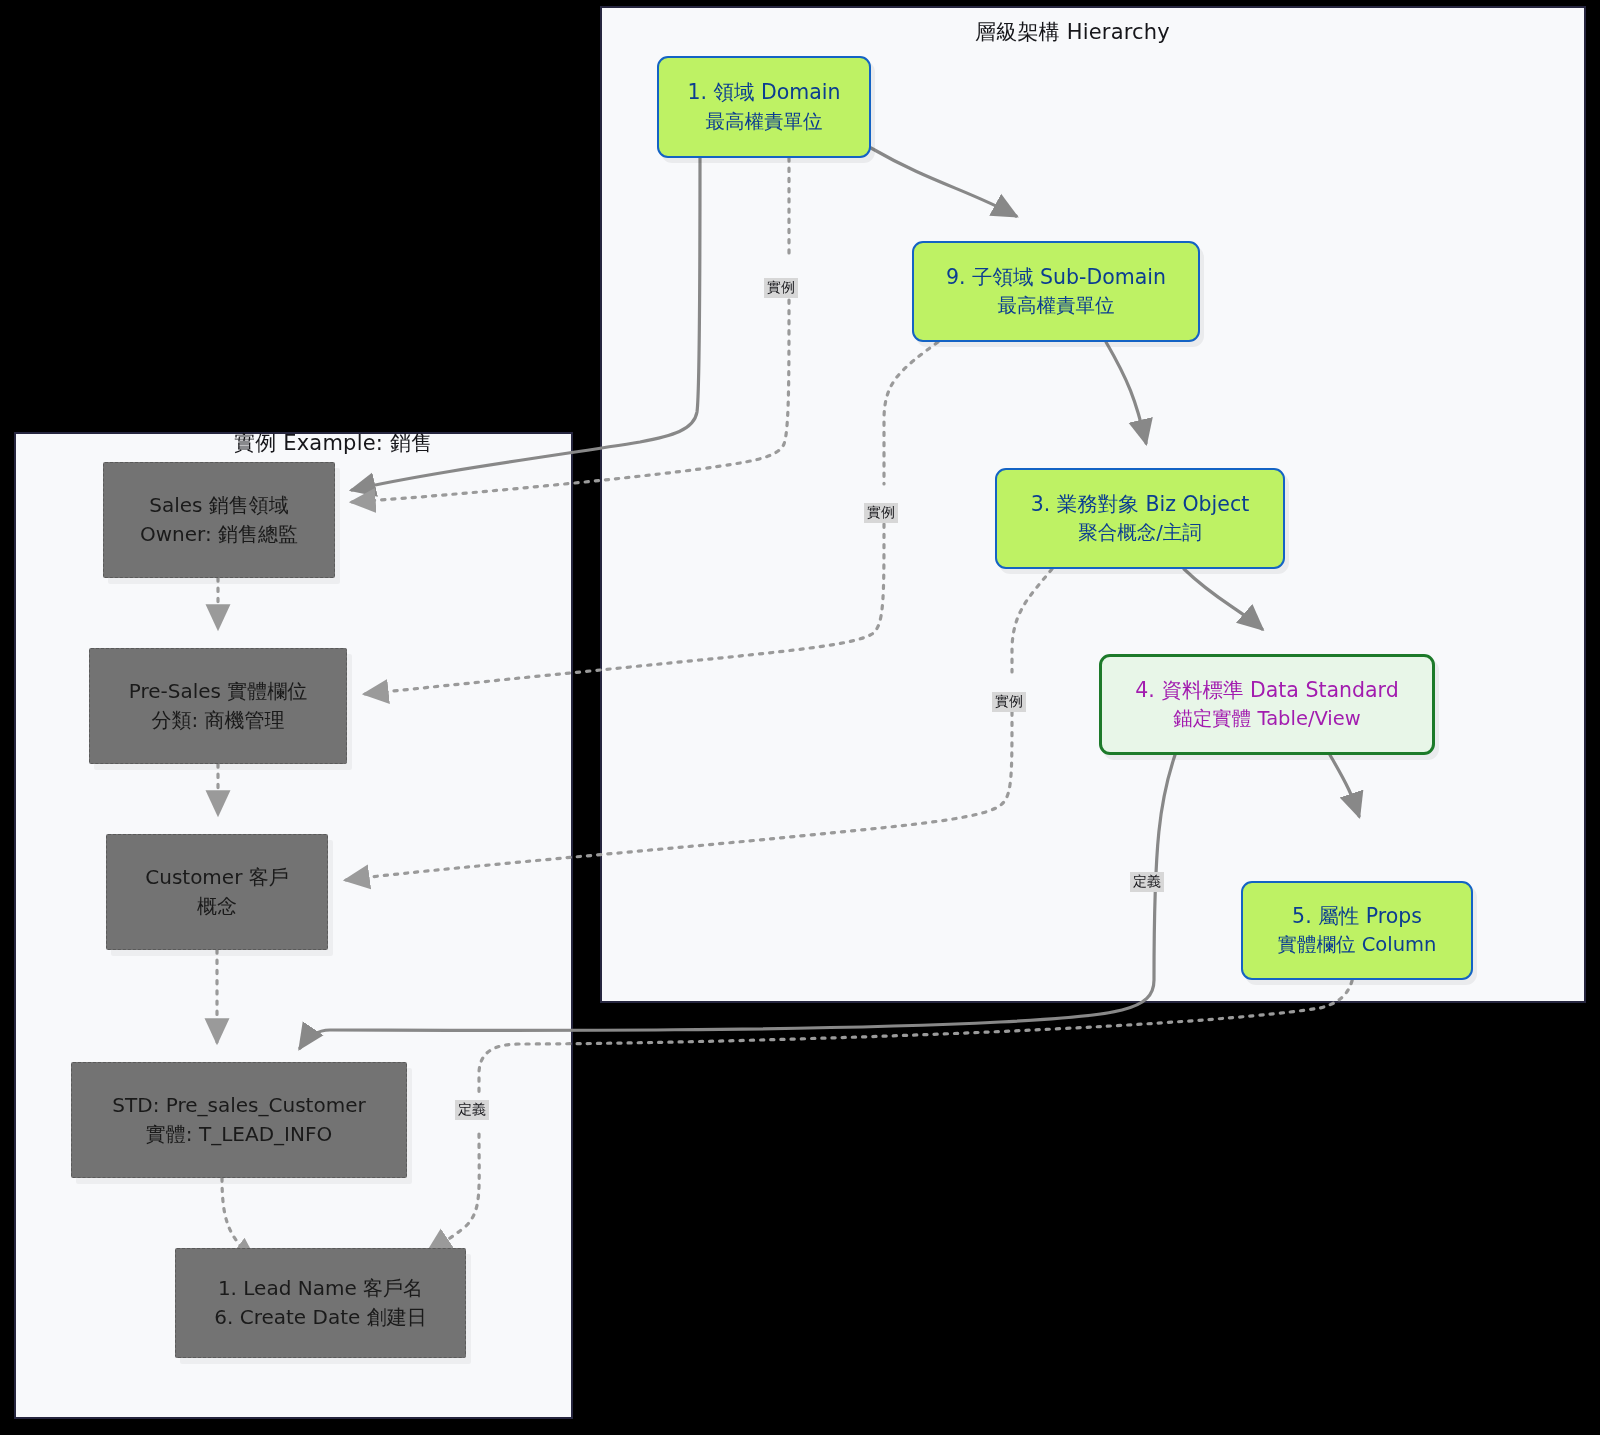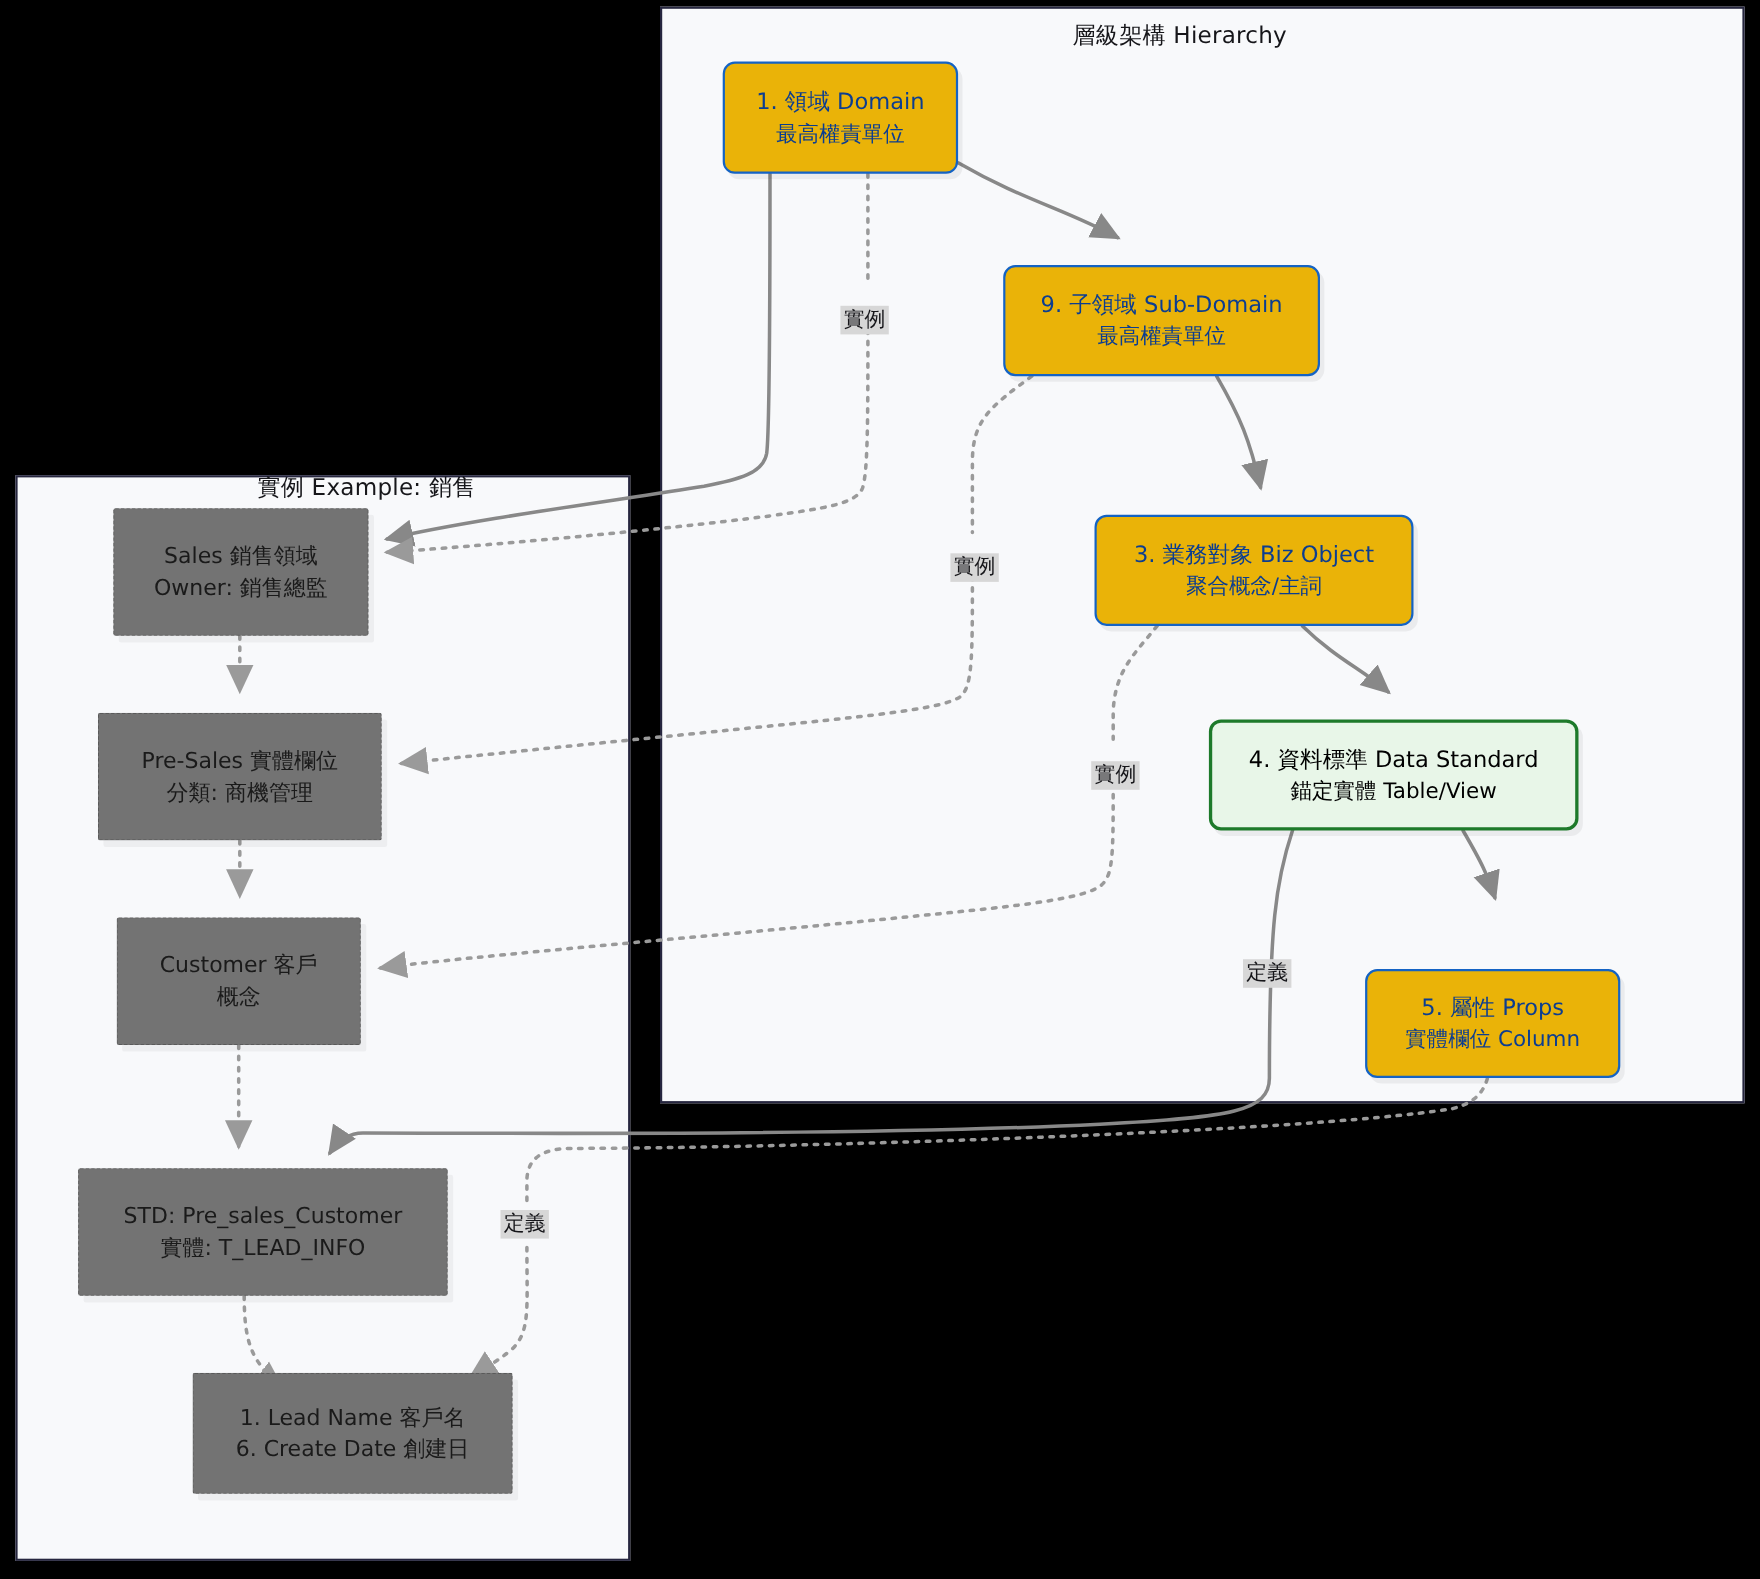--- a/index.html
+++ b/index.html
@@ -50,31 +50,31 @@
     align-items: center;
     justify-content: center;
     text-align: center;
     line-height: 1.45;
     font-size: 20.5px;
     white-space: nowrap;
   }
   .node .l2 { font-size: 19.5px; }
 
   .node.blue {
-    background: #eab308;
+    background: #bef264;
     border: 2.5px solid #1463c4;
     border-radius: 11px;
     color: #0b3d91;
     box-shadow: 4px 5px 0 0 rgba(0,0,0,0.055);
   }
   .node.green {
     background: #e8f6e8;
     border: 3px solid #1d7a2a;
     border-radius: 11px;
-    color: #000000;
+    color: #a21caf;
     box-shadow: 4px 5px 0 0 rgba(0,0,0,0.055);
   }
   .node.dashed {
     background: #737373;
     border: 1.6px dashed #5a5a5a;
     border-radius: 2px;
     color: #1a1a1a;
     box-shadow: 5px 6px 0 0 rgba(0,0,0,0.045);
     font-size: 20px;
   }
@@ -90,21 +90,21 @@
   #e-presales   { left: 89px;   top: 648px;  width: 258px; height: 116px; }
   #e-customer   { left: 106px;  top: 834px;  width: 222px; height: 116px; }
   #e-std        { left: 71px;   top: 1062px; width: 336px; height: 116px; }
   #e-props      { left: 175px;  top: 1248px; width: 291px; height: 110px; }
 
   
   .edge-label {
     position: absolute;
     background: #d7d7d7;
     color: #16161a;
-    font-size: 19px;
+    font-size: 14px;
     padding: 1px 3px;
     white-space: nowrap;
     line-height: 1.25;
   }
   #lbl-inst-1 { left: 764px;  top: 278px; }
   #lbl-inst-2 { left: 864px;  top: 503px; }
   #lbl-inst-3 { left: 992px;  top: 692px; }
   #lbl-def-1  { left: 1130px; top: 872px; }
   #lbl-def-2  { left: 455px;  top: 1100px; }
 </style>

